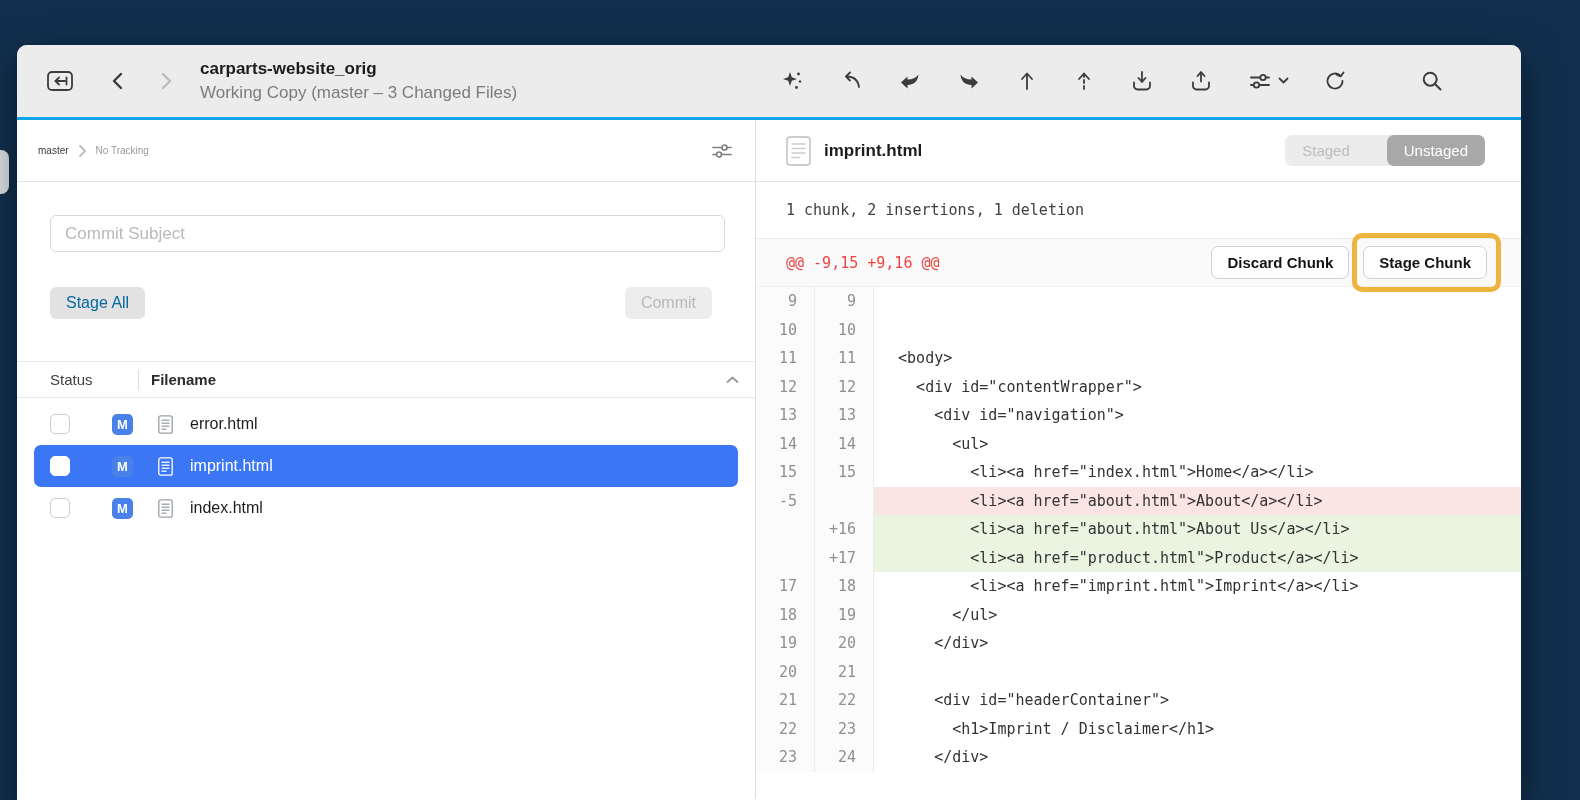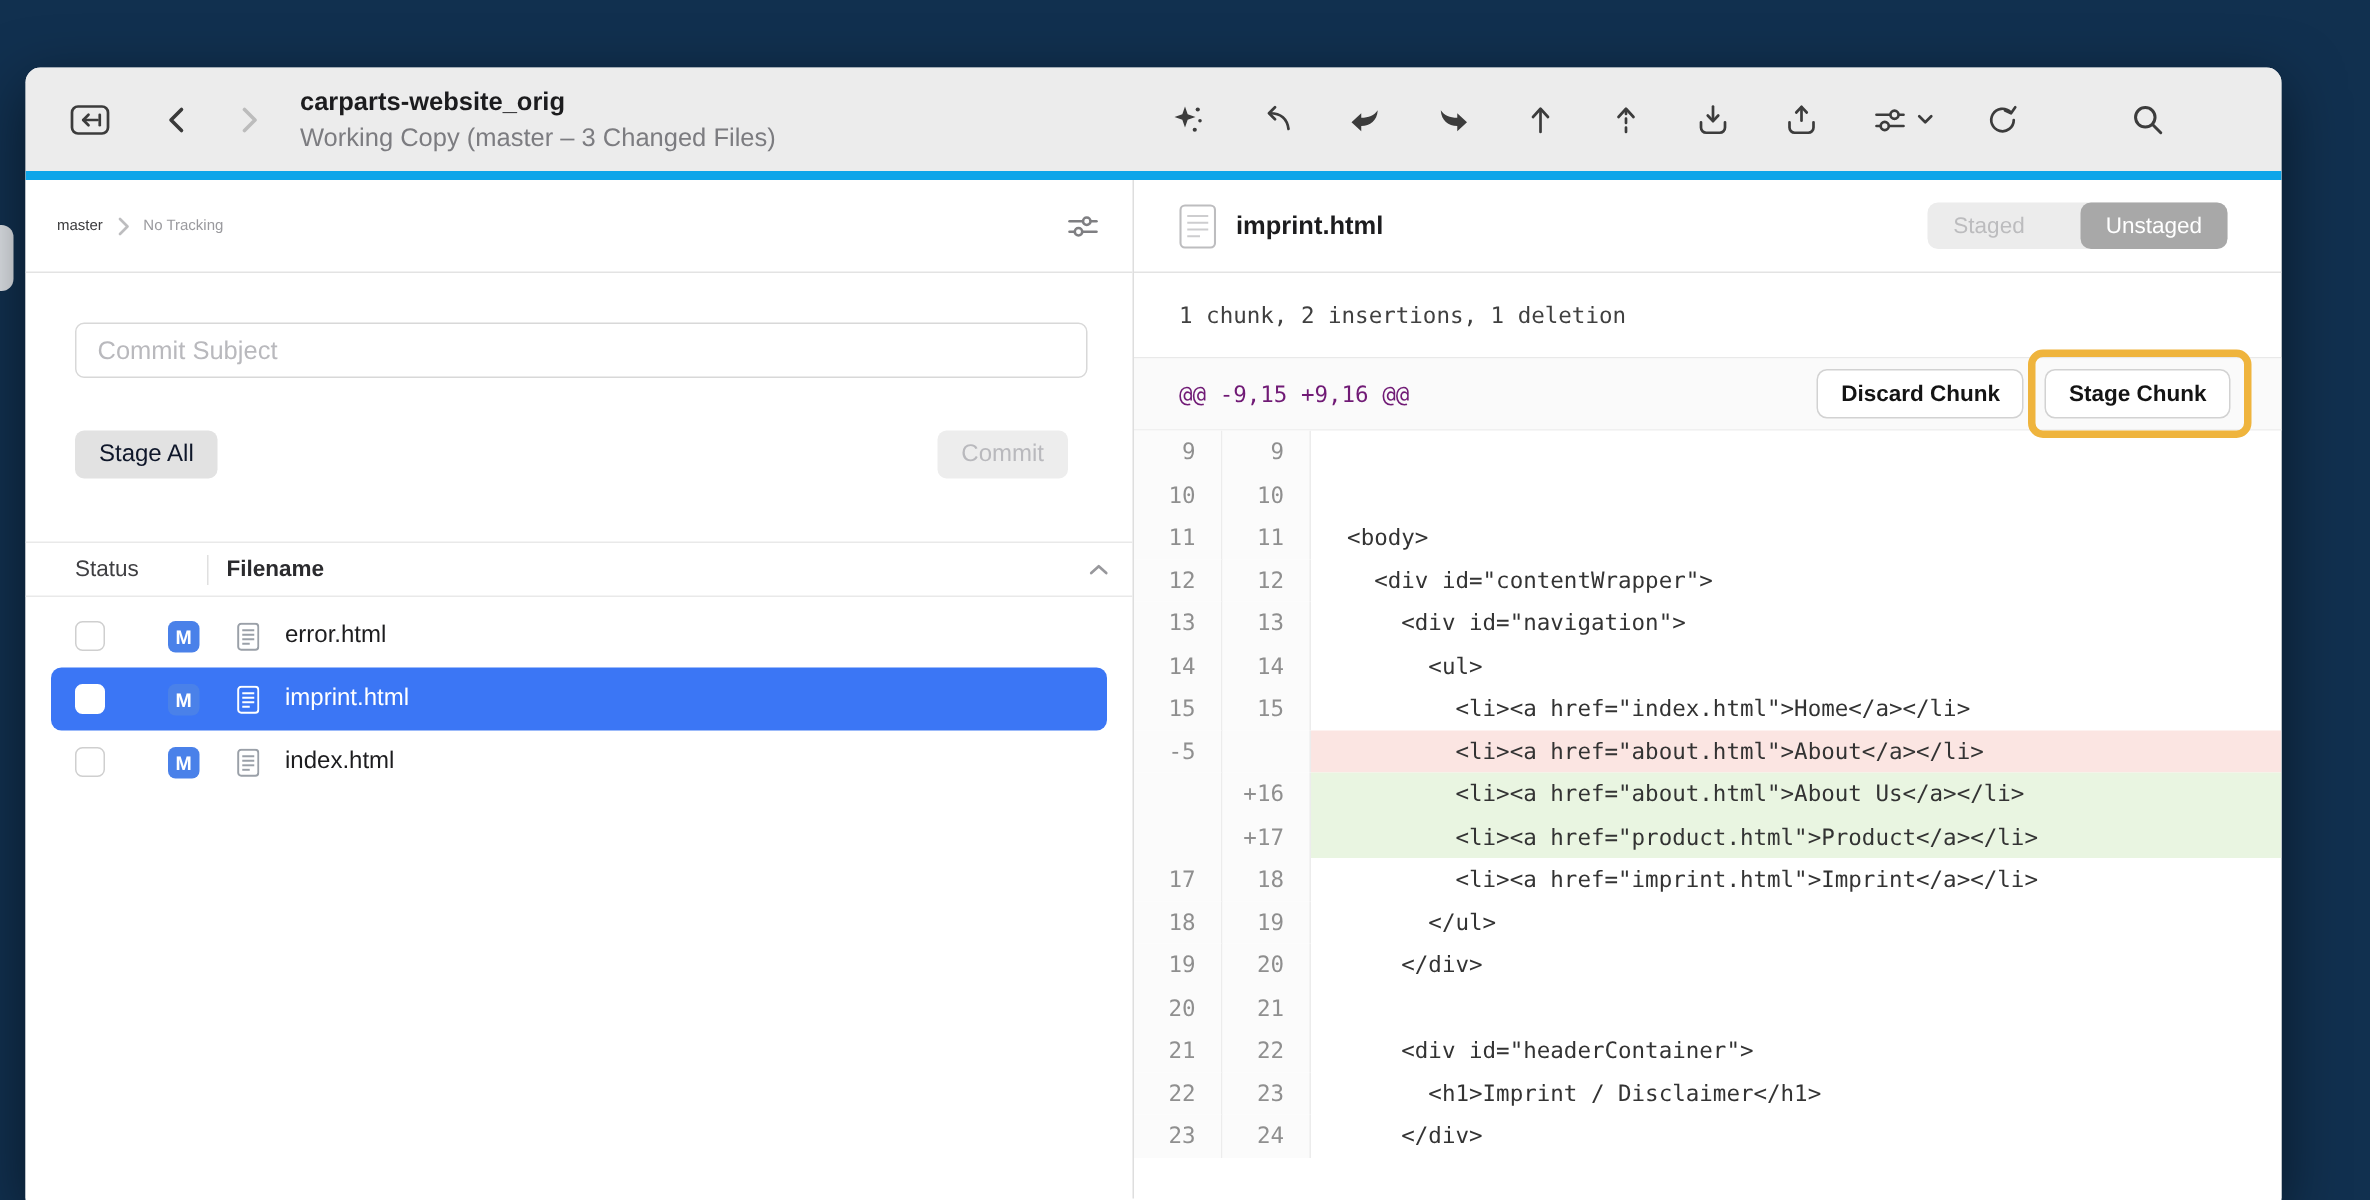--- a/index.html
+++ b/index.html
@@ -7,21 +7,21 @@
   body { background:#11304f; font-family:"Liberation Sans","DejaVu Sans",sans-serif; position:relative; }
 
   .edge-tab { position:absolute; left:0; top:150px; width:9px; height:44px;
               background:#dfe3e8; border-radius:0 8px 8px 0; }
 
   .window { position:absolute; left:17px; top:45px; width:1504px; height:755px;
             background:#fff; border-radius:10px 10px 0 0; overflow:hidden;
             box-shadow:0 12px 40px rgba(0,0,0,.5); }
 
   
-  .toolbar { height:75px; background:#ececec; border-bottom:6px solid #0ea5e9;
+  .toolbar { height:75px; background:#ececec; border-bottom:3px solid #0ea5e9;
              display:flex; align-items:center; padding-left:27px; }
   .tbtn { display:flex; align-items:center; justify-content:center; cursor:default; }
   .nav { margin-left:32px; display:flex; align-items:center; gap:28px; }
   .titles { margin-left:24px; }
   .title { font-size:17px; font-weight:700; color:#1c1c1e; }
   .subtitle { font-size:17px; color:#7c7c80; margin-top:4px; }
   .toolbar-icons { margin-left:auto; margin-right:76px; display:flex; align-items:center; gap:33px; }
   .combo { display:flex; align-items:center; gap:5px; }
   .ml-lg { margin-left:38px; }
 
@@ -40,21 +40,21 @@
 
   .commit-subject { display:block; margin:33px 31px 0 33px; width:675px; height:37px;
                     border:1px solid #d8d8d8; border-radius:6px; padding:0 14px;
                     font-size:17px; color:#333; background:#fff;
                     font-family:"Liberation Sans","DejaVu Sans",sans-serif; }
   .commit-subject::placeholder { color:#b9b9bd; }
 
   .btn-row { margin:35px 43px 0 33px; display:flex; justify-content:space-between; }
   .btn { border:none; border-radius:6px; font-size:16px; padding:7px 16px;
          font-family:"Liberation Sans","DejaVu Sans",sans-serif; cursor:default; }
-  .stage-all { background:#e2e2e2; color:#0f172a; }
+  .stage-all { background:#e2e2e2; color:#0369a1; }
   .commit { background:#ededed; color:#b9b9bd; }
 
   .table-header { margin-top:42px; height:37px; display:flex; align-items:center;
                   border-top:1px solid #e9e9e9; border-bottom:1px solid #e9e9e9;
                   font-size:15px; color:#3f3f42; padding-left:33px; }
   .th-status { width:88px; }
   .th-div { width:1px; height:20px; background:#e0e0e0; }
   .th-file { margin-left:12px; font-weight:700; color:#2b2b2e; }
   .table-header .tbtn { margin-left:auto; padding-right:16px; }
 
@@ -80,21 +80,21 @@
   .seg.inactive { color:#bcbcbe; }
   .seg.active { background:#a8a8a8; color:#fff; }
 
   .mono { font-family:"DejaVu Sans Mono","Liberation Mono",monospace; }
 
   .summary-row { height:57px; display:flex; align-items:center; padding-left:30px;
                  border-bottom:1px solid #e9e9e9; font-size:15px; color:#404040; }
 
   .chunk-header { height:48px; background:#fafafa; display:flex; align-items:center;
                   padding:0 34px 0 30px; border-bottom:1px solid #f0f0f0; }
-  .hunk { font-size:15px; color:#701a75; }
+  .hunk { font-size:15px; color:#ef4444; }
   .chunk-buttons { margin-left:auto; display:flex; align-items:center; gap:14px; }
   .cbtn { background:#fff; border:1px solid #d2d2d2; border-radius:7px; height:33px;
           padding:0 15px; font-size:15px; color:#141414;
           font-family:"Liberation Sans","DejaVu Sans",sans-serif; cursor:default;font-weight:bold; }
   .stage-wrap { position:relative; display:inline-flex; }
   .annotation { position:absolute; top:-13px; bottom:-13px; left:-11px; right:-14px;
                 border:5px solid #efb43d; border-radius:10px; pointer-events:none; }
 
   .diff-body { flex:1; overflow:hidden; font-size:15px; }
   .diff-row { display:flex; height:28.5px; }

